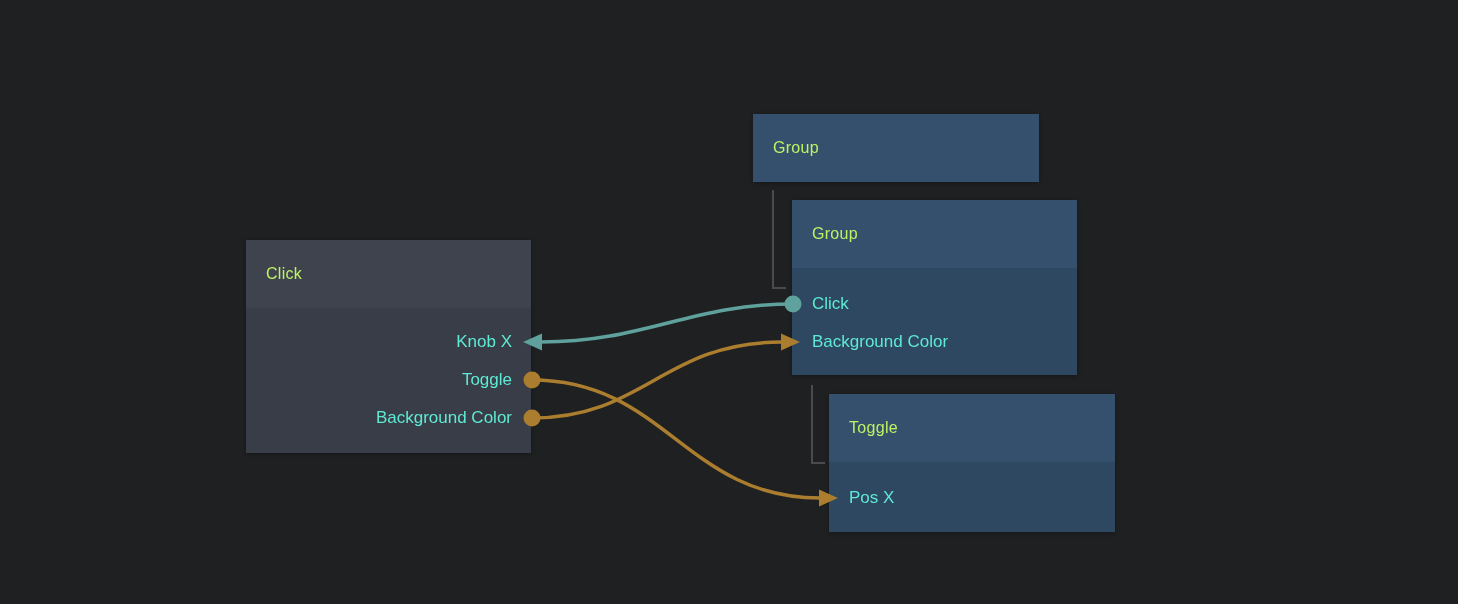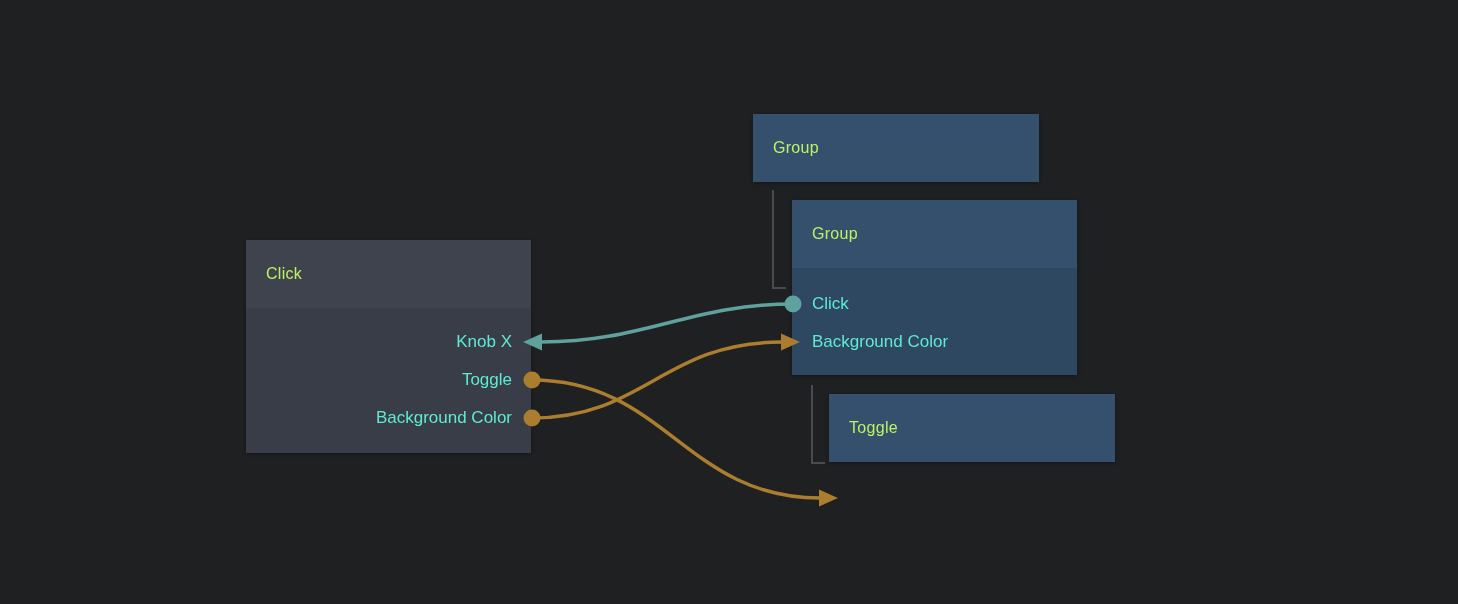--- a/index.html
+++ b/index.html
@@ -91,20 +91,23 @@
     <div class="node-body ports-left">
       <div class="port-row">Click</div>
       <div class="port-row">Background Color</div>
     </div>
   </div>
 
   <div class="node node-blue" id="node-circle" style="left:829px; top:394px; width:286px;">
     <div class="node-header">
       <span class="node-title">Toggle</span>
     </div>
+    <div class="node-body ports-left">
+      <div class="port-row">Pos X</div>
+    </div>
   </div>
 
   <div class="node node-grey" id="node-states" style="left:246px; top:240px; width:285px;">
     <div class="node-header">
       <span class="node-title">Click</span>
     </div>
     <div class="node-body ports-right">
       <div class="port-row">Knob X</div>
       <div class="port-row">Toggle</div>
       <div class="port-row">Background Color</div>

